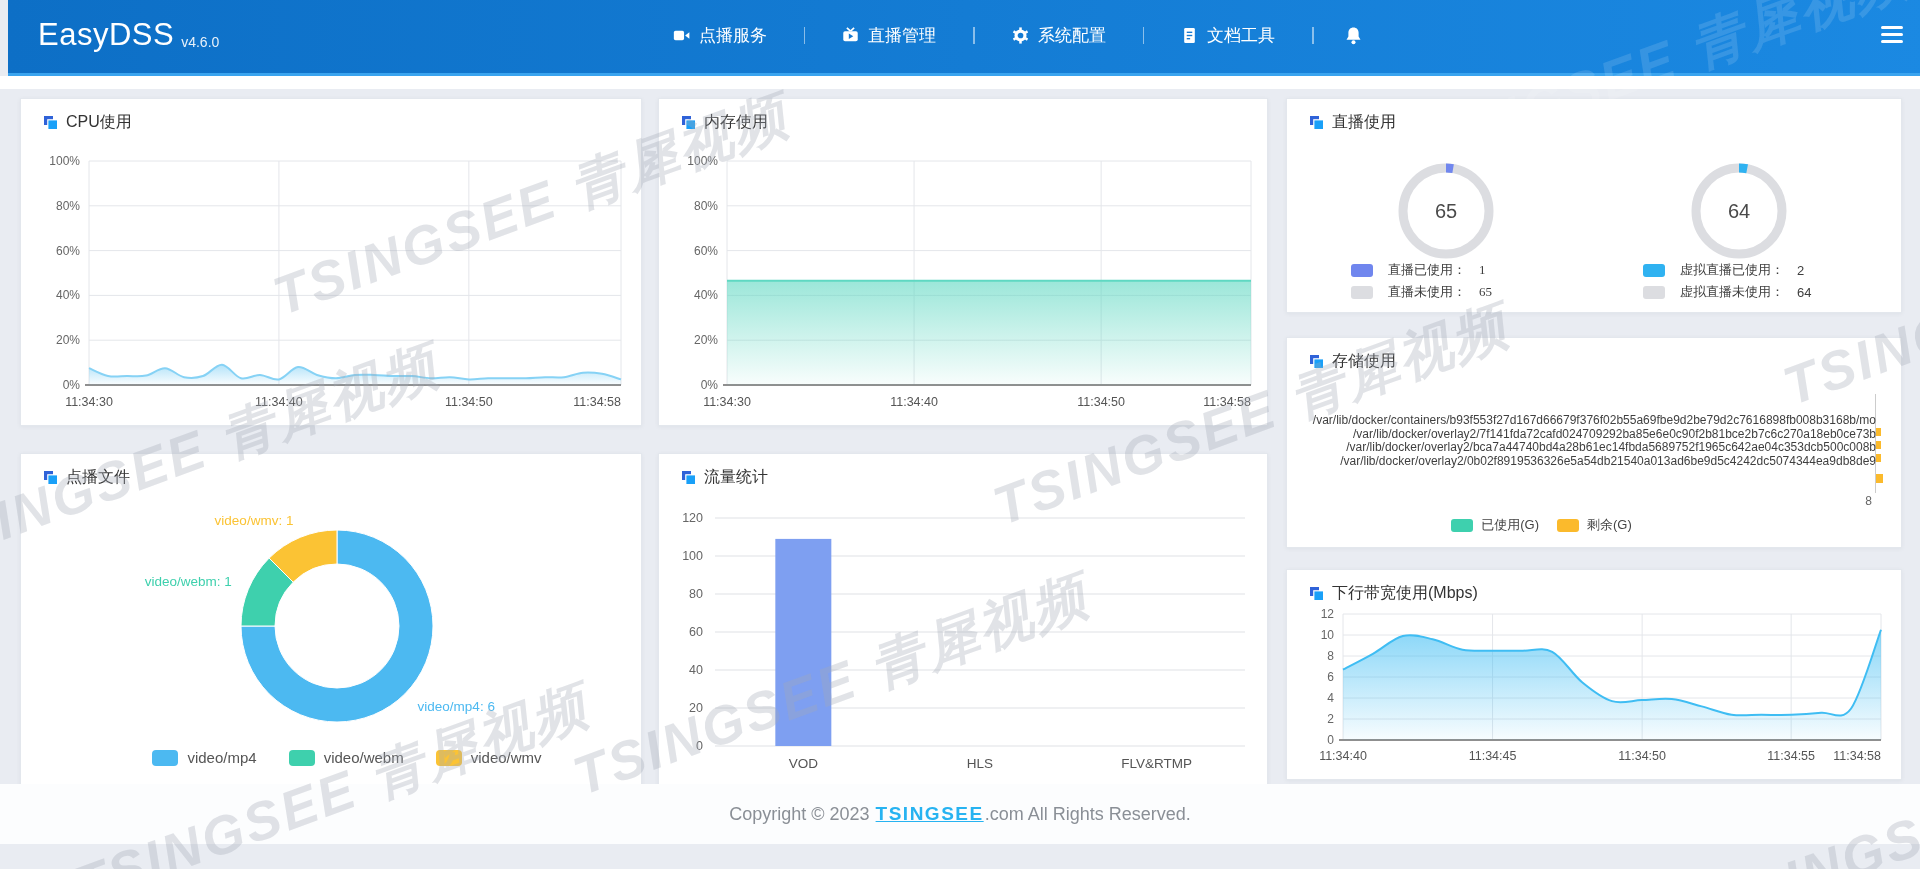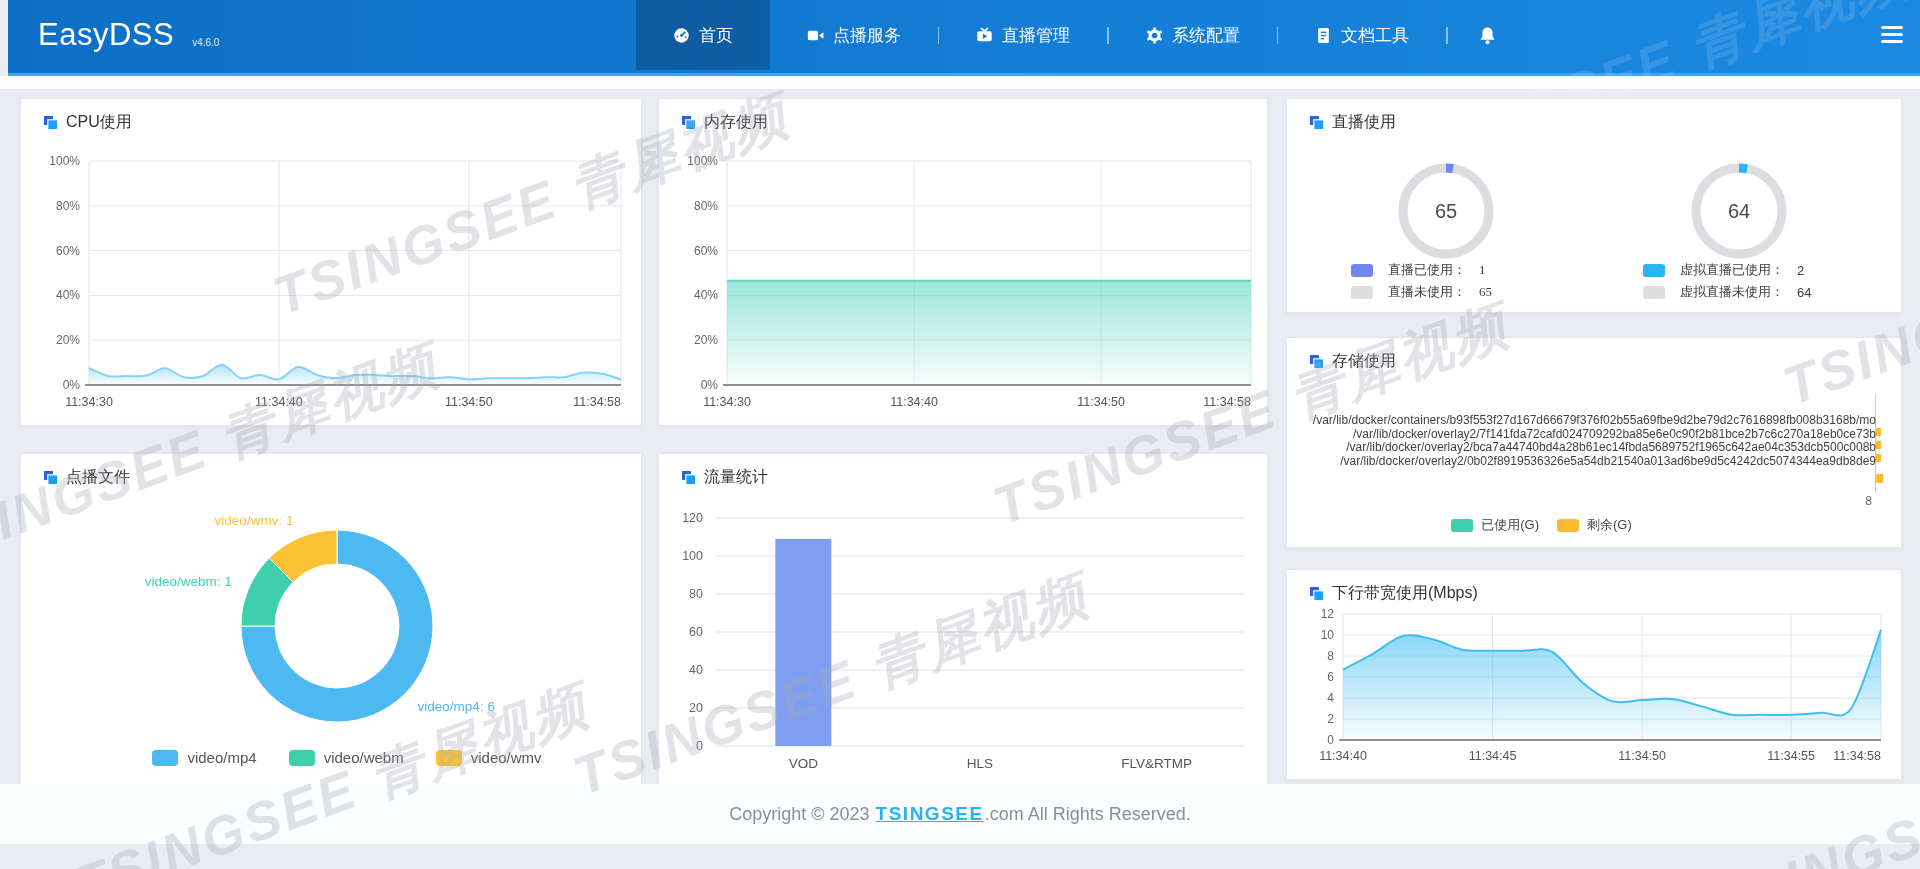--- a/index.html
+++ b/index.html
@@ -11,21 +11,21 @@
   }
   
   .navbar{
     position:absolute;top:0;left:8px;width:1920px;height:73px;
     background:linear-gradient(90deg,#0d6fc6,#1b89e2);
     border-bottom:3px solid #3aa4ef;
     color:#fff;z-index:10;
   }
   .brand-wrap{position:absolute;left:30px;top:0;height:70px;display:flex;align-items:center;}
   .brand{font-size:31px;font-weight:500;letter-spacing:.5px;cursor:pointer;}
-  .version{font-size:10px;opacity:.9;margin-left:18px;margin-top:14px;}
+  .version{font-size:14px;opacity:.9;margin-left:7px;margin-top:14px;}
   .menu{position:absolute;left:628px;top:0;height:70px;display:flex;align-items:center;}
   .menu-item{
     display:flex;align-items:center;height:70px;padding:0 37px;
     font-size:17px;cursor:pointer;white-space:nowrap;
   }
   .menu-item .mi-icon{margin-right:9px;display:flex;}
   .menu-item.active{background:rgba(0,0,0,.22);}
   .mdivider{width:1px;height:17px;background:rgba(255,255,255,.5);}
   .nav-user{display:flex;align-items:center;height:70px;padding:0 38px;font-size:16px;cursor:pointer;}
   .nav-user svg{margin-left:8px;}
@@ -79,32 +79,20 @@
 </style>
 </head>
 <body>
 
 <header class="navbar">
   <div class="brand-wrap">
     <span class="brand">EasyDSS</span>
     <span class="version">v4.6.0</span>
   </div>
   <nav class="menu">
-    <a class="menu-item active">
-      <span class="mi-icon">
-        <svg width="17" height="17" viewBox="0 0 16 16">
-            <circle cx="8" cy="8" r="6.8" fill="#fff"></circle>
-            <path d="M8,8 L11.6,4.6" stroke="#1579d2" stroke-width="1.8" fill="none"></path>
-            <circle cx="8" cy="8" r="1.4" fill="#1579d2"></circle>
-            <circle cx="4" cy="9" r=".9" fill="#1579d2"></circle>
-            <circle cx="12" cy="9.6" r=".9" fill="#1579d2"></circle>
-          </svg>
-      </span>
-      <span>首页</span>
-    </a>
     <a class="menu-item">
       <span class="mi-icon">
         <svg width="17" height="17" viewBox="0 0 16 16">
             <rect x="0.8" y="3.6" width="9.6" height="8.8" rx="1.6" fill="#fff"></rect>
             <path d="M11.4,8 L15.4,5 v6 z" fill="#fff"></path>
           </svg>
       </span>
       <span>点播服务</span>
     </a>
     <span class="mdivider"></span>

